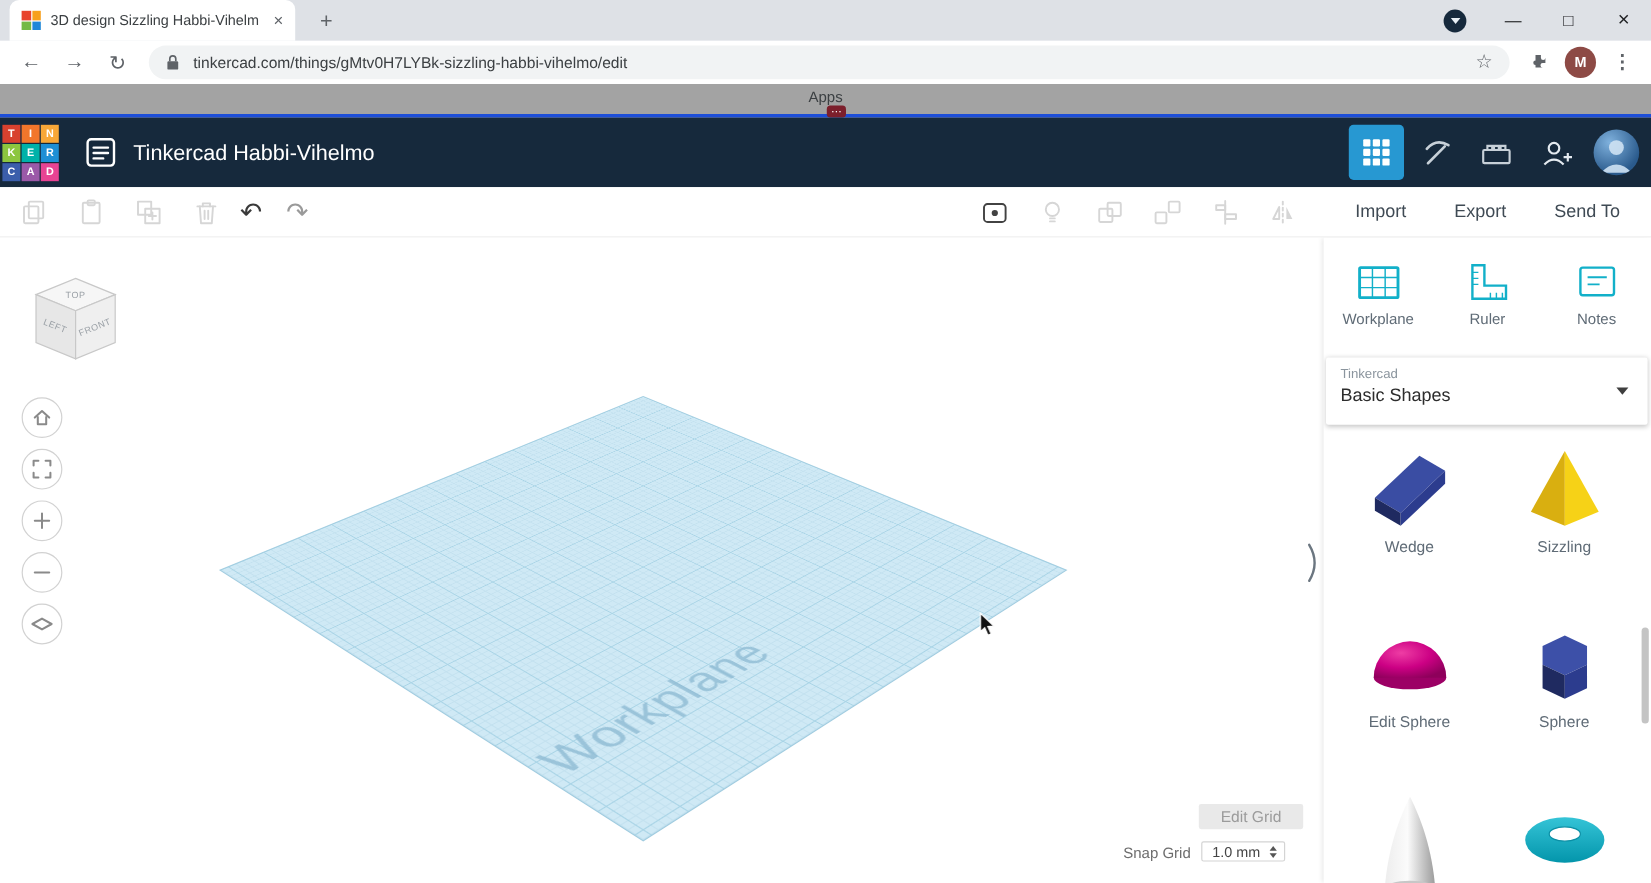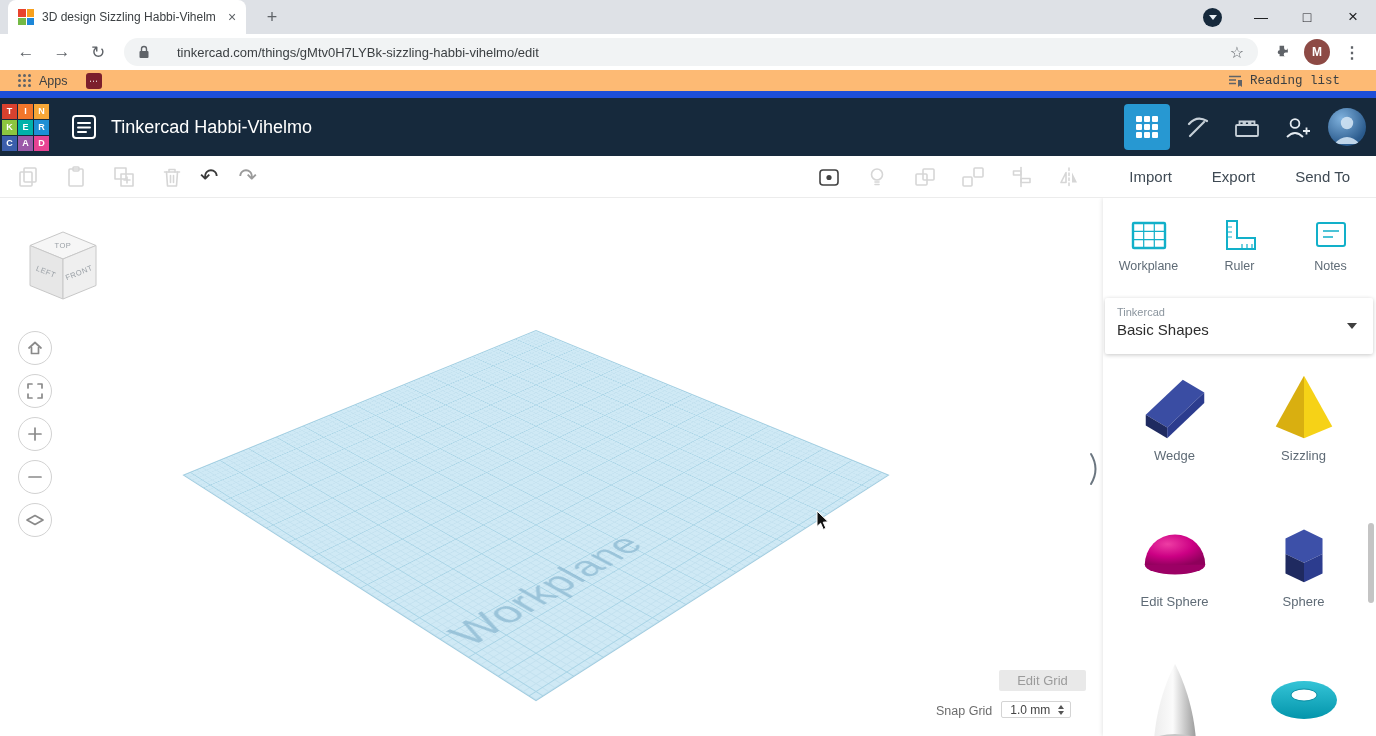--- a/index.html
+++ b/index.html
@@ -25,29 +25,29 @@
               border-top:5px solid #e8eff5; margin-top:1px; }
   .winbtn { width:46px; height:34px; display:flex; align-items:center; justify-content:center;
             font-size:14px; color:#202124; }
 
   
   .navbar { position:absolute; top:34px; left:0; width:100%; height:36px; background:#fff;
             display:flex; align-items:center; padding:0 8px; }
   .nav-ic { width:26px; text-align:center; font-size:17px; color:#5f6368; margin:0 5px; }
   .omnibox { flex:1; height:28px; background:#f1f3f4; border-radius:14px; display:flex; align-items:center;
              padding:0 14px; margin:0 8px; min-width:0; }
-  .url { font-size:13px; color:#3c4043; white-space:nowrap; overflow:hidden; margin-left:27px; }
+  .url { font-size:13px; color:#3c4043; white-space:nowrap; overflow:hidden; margin-left:11px; }
   .star { margin-left:auto; font-size:16px; color:#5f6368; }
   .avatar-chrome { width:26px; height:26px; border-radius:50%; background:#8d4a45; color:#fff; font-size:12px;
                    font-weight:bold; display:flex; align-items:center; justify-content:center; margin:0 6px; }
   .dots { font-size:16px; color:#5f6368; margin:0 8px; font-weight:bold; }
 
   
-  .bookmarks { position:absolute; top:70px; left:0; width:100%; height:28px; background:#fdba74;
-               border-bottom:7px solid #1d4ed8; display:flex; align-items:center; padding:0 12px; }
+  .bookmarks { position:absolute; top:70px; left:0; width:100%; height:28px; background:#a3a3a3;
+               border-bottom:3px solid #1d4ed8; display:flex; align-items:center; padding:0 12px;flex-direction:column; }
   .apps-grid { width:13px; height:13px; display:grid; grid-template-columns:repeat(3,1fr); gap:2px; margin:0 8px 0 6px; }
   .apps-grid i { background:#5f6368; border-radius:50%; }
   .bm-label { font-size:12.5px; color:#3c4043; }
   .bm-fav { width:16px; height:16px; background:#7c1f2c; border-radius:3px; margin-left:18px; color:#fff;
             font-size:9px; display:flex; align-items:center; justify-content:center; }
   .reading { margin-left:auto; display:flex; align-items:center; gap:7px; margin-right:24px;
              font-size:12.5px; color:#3c4043;font-family:Liberation Mono, monospace; }
 
   
   .tc-header { position:absolute; top:98px; left:0; width:100%; height:58px; background:#16293c;

